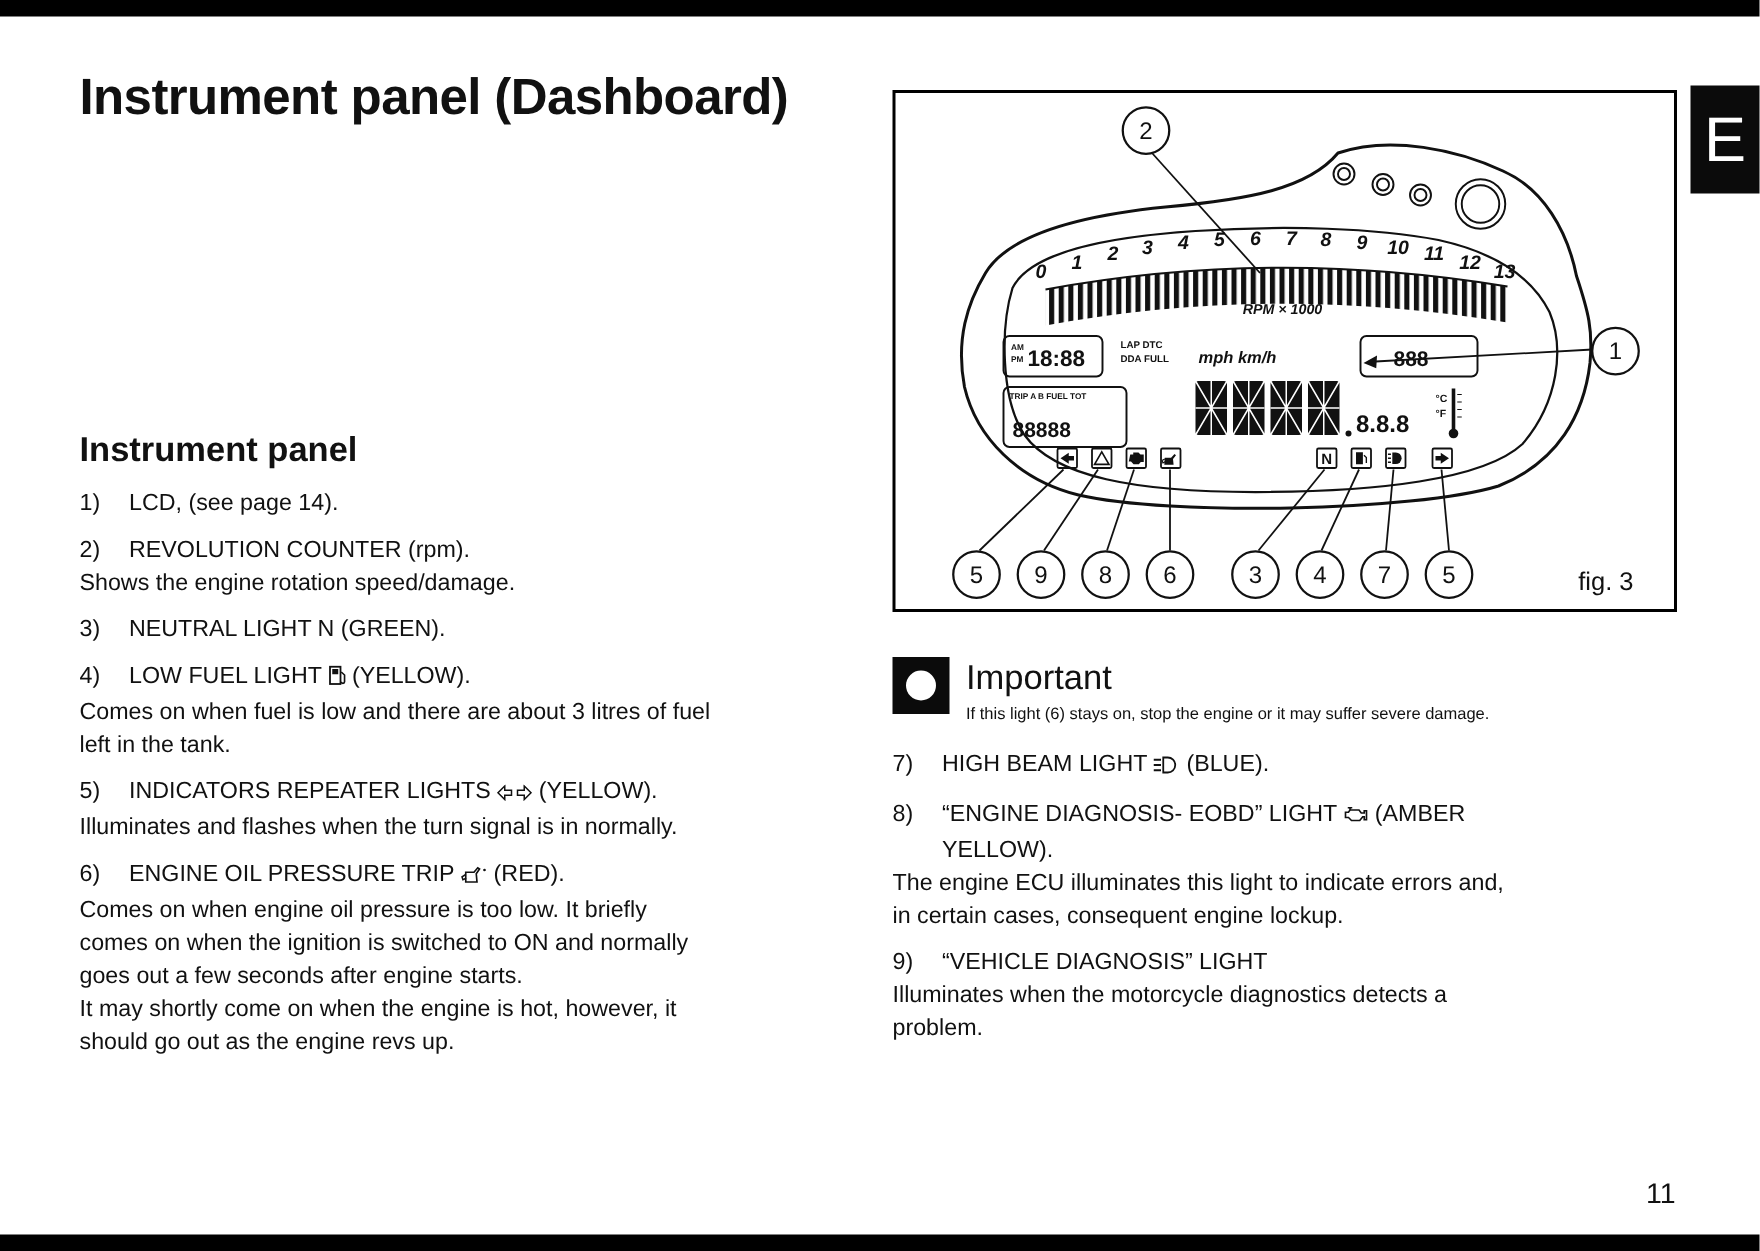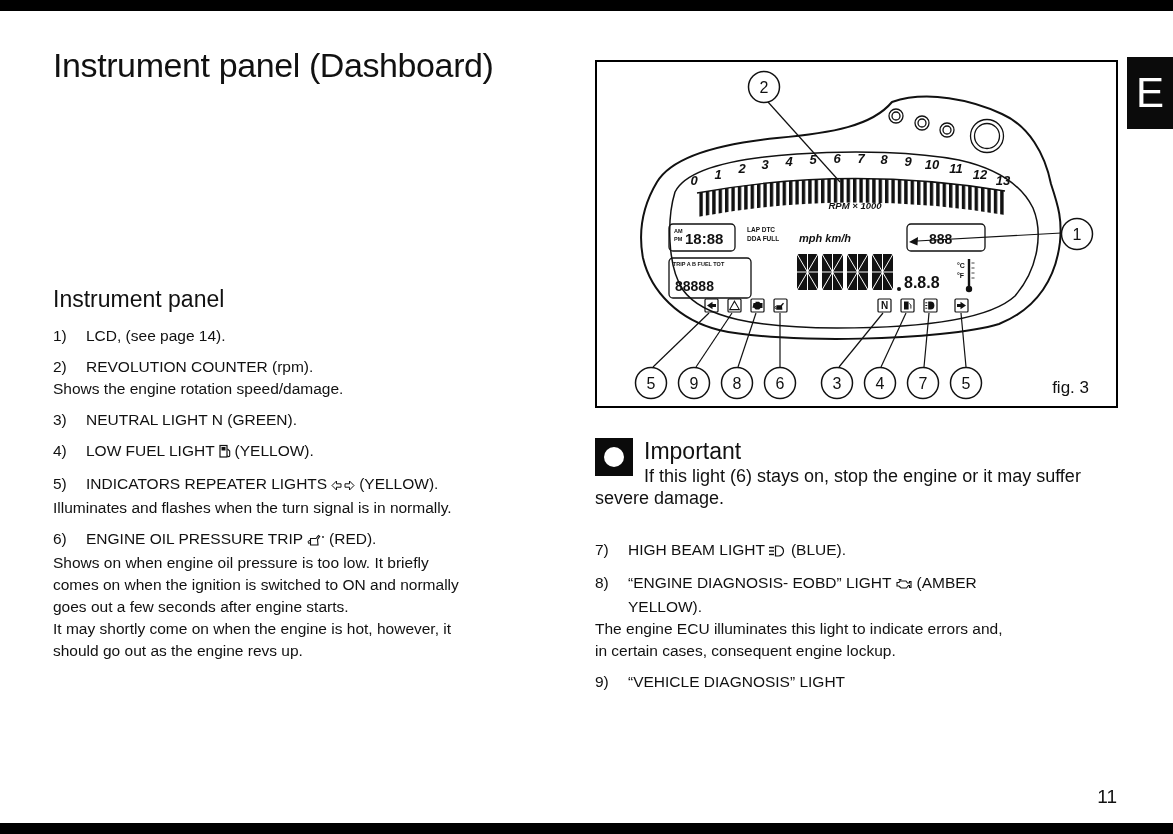--- a/index.html
+++ b/index.html
@@ -4,49 +4,49 @@
 <style>
   *{margin:0;padding:0;box-sizing:border-box}
   html,body{background:#fff}
   body{width:1173px;height:834px;position:relative;color:#111;
        font-family:"Liberation Sans",sans-serif;overflow:hidden}
 
   .bar{position:absolute;left:0;width:100%;background:#000}
   .bar.top{top:0;height:11px}
   .bar.bottom{bottom:0;height:11px}
 
-  .main-title{position:absolute;left:53px;top:46px;font-size:34px;font-weight:400;letter-spacing:-0.4px}
+  .main-title{position:absolute;left:53px;top:46px;font-size:34px;font-weight:700;letter-spacing:-0.4px}
   .section-tab{position:absolute;right:0;top:57px;width:46px;height:72px;background:#0b0b0b;color:#fff;
                display:flex;align-items:center;justify-content:center;font-size:42px}
 
   .figure-box{position:absolute;left:595px;top:60px;width:523px;height:348px;border:2px solid #000;background:#fff}
   .fig-label{position:absolute;right:27px;bottom:8px;font-size:17px}
   .dash-svg{display:block}
   .dash-svg text{fill:#111;font-family:"Liberation Sans",sans-serif}
   .tach-num{font-style:italic;font-weight:700;font-size:13px;text-anchor:middle}
   .seg{font-family:"DejaVu Sans Mono",monospace;font-weight:700}
   .callout-num{font-size:16px;text-anchor:middle}
 
   .left-col{position:absolute;left:53px;top:286px;width:516px}
   .right-col{position:absolute;left:595px;top:438px;width:507px}
-  h2.col-heading{font-size:23px;font-weight:400;margin-bottom:12px}
+  h2.col-heading{font-size:23px;font-weight:700;margin-bottom:12px}
 
   .item{margin-bottom:9px}
   .item-head{position:relative;padding-left:33px;font-size:15.5px;line-height:22px}
   .item-head span{white-space:pre-line}
   .item-head .num{position:absolute;left:0;white-space:normal}
   .item-desc{font-size:15.5px;line-height:22px;white-space:pre-line}
   .item-desc:empty{display:none}
   .inline-icon{display:inline-block;vertical-align:-2px;margin:0 4px;white-space:normal}
 
-  .important{margin-bottom:30px}
+  .important{margin-bottom:12px}
   .imp-icon{float:left;width:38px;height:38px;background:#0b0b0b;margin-right:11px;position:relative}
   .imp-icon::after{content:"";position:absolute;left:9px;top:9px;width:20px;height:20px;border-radius:50%;background:#fff}
   .imp-heading{font-size:23px;font-weight:400;line-height:27px}
-  .imp-text{font-size:18px;line-height:22px}
+  .imp-text{font-size:11px;line-height:22px}
 
   .page-number{position:absolute;right:56px;bottom:26px;font-size:19px}
 </style>
 </head>
 <body>
 
 <div class="bar top"></div>
 <div class="bar bottom"></div>
 
 <h1 class="main-title">Instrument panel (Dashboard)</h1>
@@ -250,41 +250,43 @@
   </div>
 
   <div class="item">
     <p class="item-head">
       <span class="num">4)</span><span>LOW FUEL LIGHT</span><span class="inline-icon"><svg width="12" height="14" viewBox="0 0 12 14">
             <rect x="1" y="1.5" width="7" height="11.5" fill="none" stroke="#111" stroke-width="1.2"></rect>
             <rect x="2.5" y="3" width="4" height="3.5" fill="#111"></rect>
             <path d="M8.5 5 l2.2 2 v4.5 a1.1 1.1 0 0 1 -2.2 0" fill="none" stroke="#111" stroke-width="1.1"></path>
           </svg></span><span>(YELLOW).</span>
     </p>
+    <p class="item-desc">Comes on when fuel is low and there are about 3 litres of fuel
+left in the tank.</p>
   </div>
 
   <div class="item">
     <p class="item-head">
       <span class="num">5)</span><span>INDICATORS REPEATER LIGHTS</span><span class="inline-icon"><svg width="24" height="11" viewBox="0 0 24 11">
             <path d="M5.5 1 L1 5.5 L5.5 10 L5.5 7.2 L10 7.2 L10 3.8 L5.5 3.8 Z" fill="none" stroke="#111" stroke-width="1"></path>
             <path d="M18.5 1 L23 5.5 L18.5 10 L18.5 7.2 L14 7.2 L14 3.8 L18.5 3.8 Z" fill="none" stroke="#111" stroke-width="1"></path>
           </svg></span><span>(YELLOW).</span>
     </p>
     <p class="item-desc">Illuminates and flashes when the turn signal is in normally.</p>
   </div>
 
   <div class="item">
     <p class="item-head">
       <span class="num">6)</span><span>ENGINE OIL PRESSURE TRIP</span><span class="inline-icon"><svg width="18" height="12" viewBox="0 0 18 12">
             <path d="M3.5 4.5 h5.5 l2.5 -3 1.2 0.8 -2.2 3.2 0.5 5.5 h-7.5 z" fill="none" stroke="#111" stroke-width="1.1"></path>
             <path d="M3.5 6 L1 7.5 1.6 9.5 3.8 8.5" fill="none" stroke="#111" stroke-width="1"></path>
             <circle cx="16" cy="3" r="0.9" fill="#111"></circle>
           </svg></span><span>(RED).</span>
     </p>
-    <p class="item-desc">Shows on when engine oil pressure is too low. It briefly
+    <p class="item-desc">Comes on when engine oil pressure is too low. It briefly
 comes on when the ignition is switched to ON and normally
 goes out a few seconds after engine starts.
 It may shortly come on when the engine is hot, however, it
 should go out as the engine revs up.</p>
   </div>
 </div>
 
 <div class="right-col">
   <div class="important">
     <div class="imp-icon"></div>
@@ -311,16 +313,18 @@
 YELLOW).</span>
     </p>
     <p class="item-desc">The engine ECU illuminates this light to indicate errors and,
 in certain cases, consequent engine lockup.</p>
   </div>
 
   <div class="item">
     <p class="item-head">
       <span class="num">9)</span><span>“VEHICLE DIAGNOSIS” LIGHT</span>
     </p>
+    <p class="item-desc">Illuminates when the motorcycle diagnostics detects a
+problem.</p>
   </div>
 </div>
 
 <div class="page-number">11</div>
 
 </body></html>

